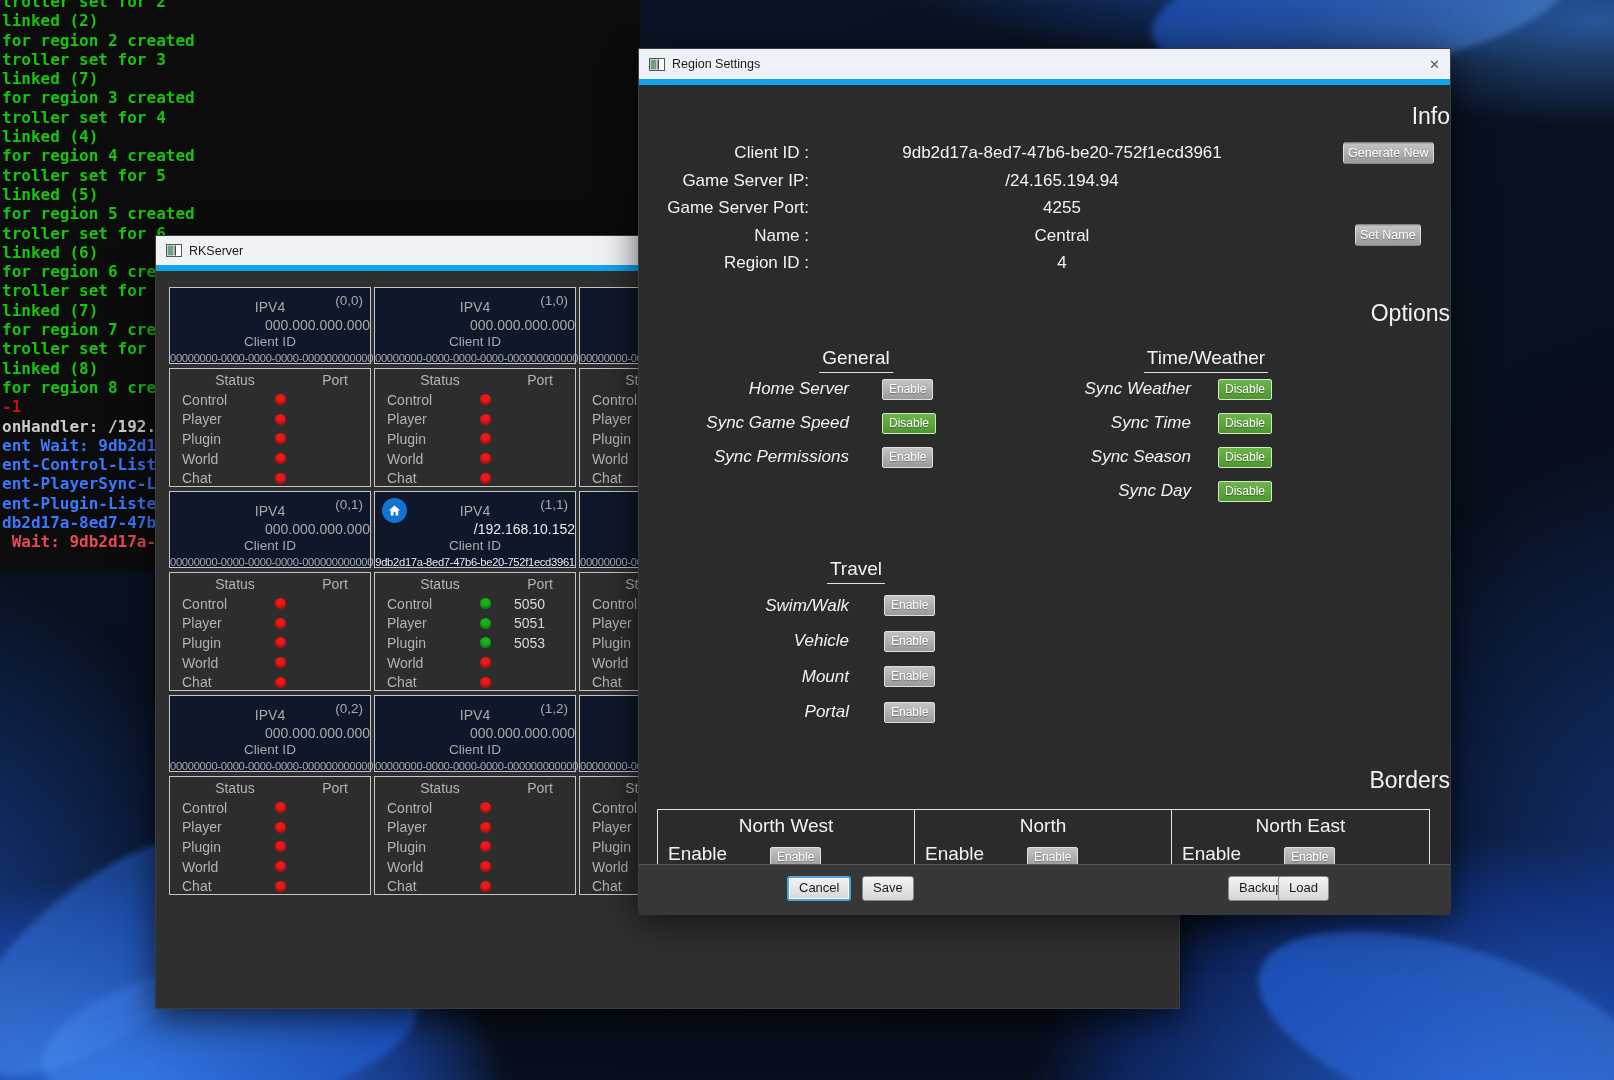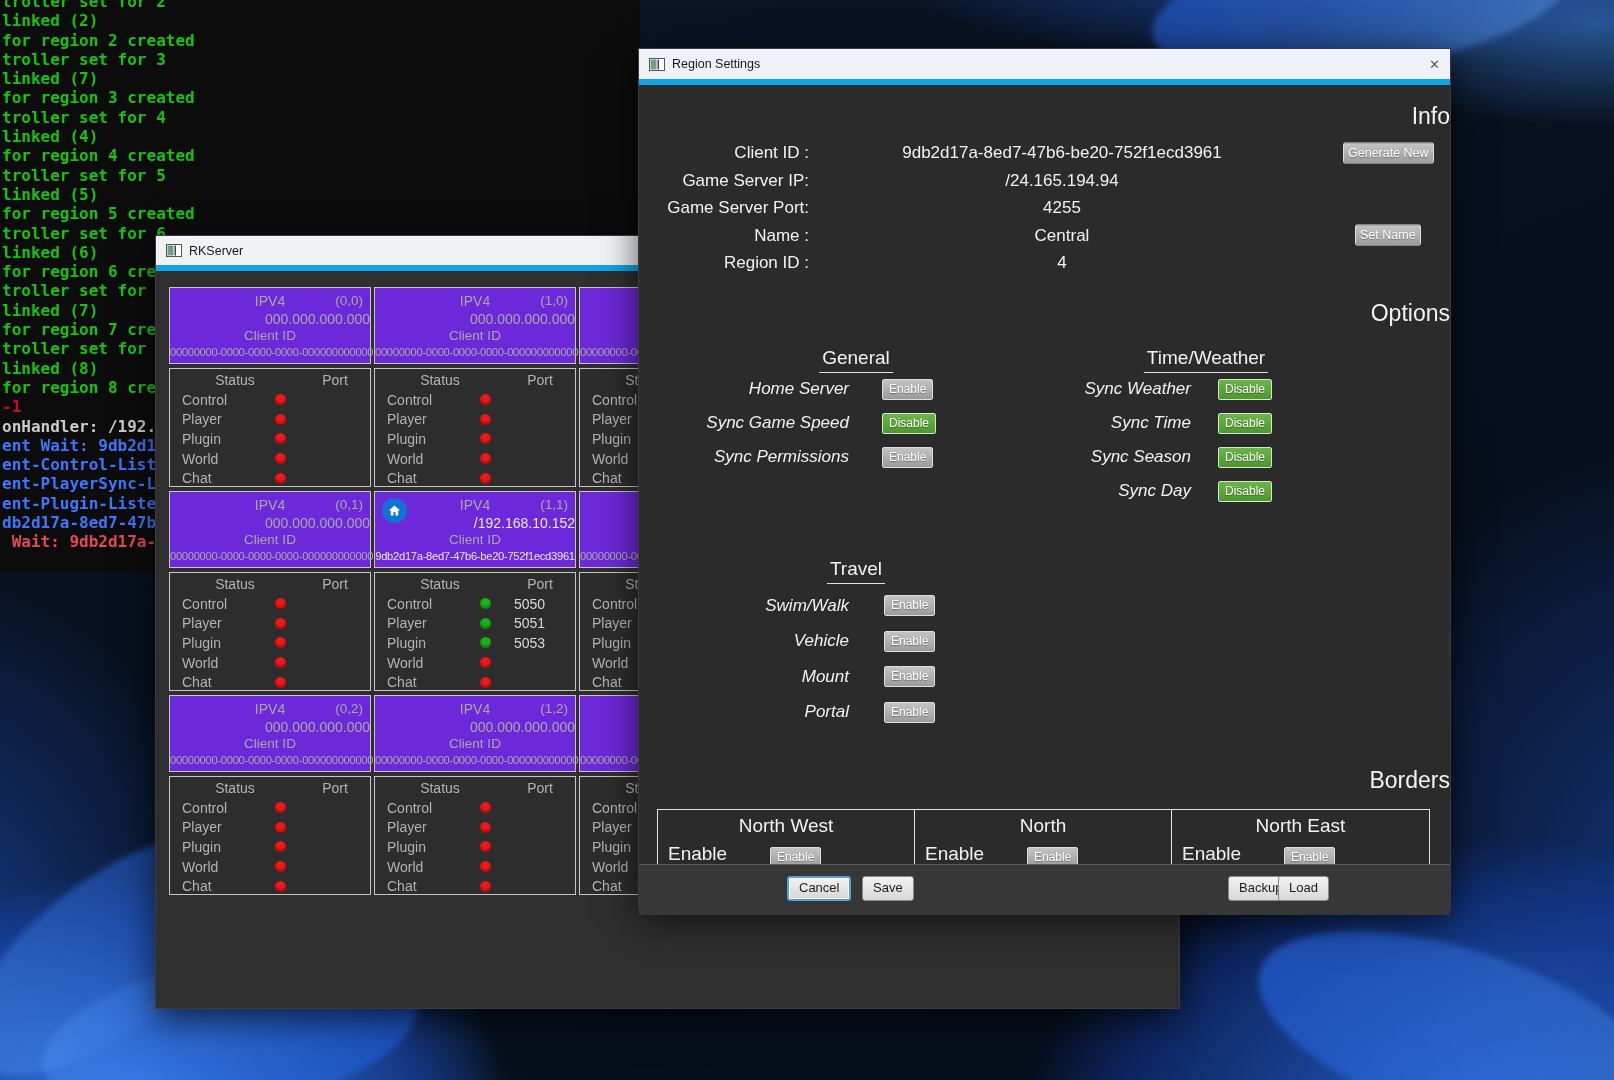--- a/index.html
+++ b/index.html
@@ -40,22 +40,22 @@
     background:#f0f2f6;border-bottom:6px solid #0ea5e9;}
   .titlebar .ttext{font-size:12.5px;color:#191919;}
   .appicon{width:16px;height:13px;flex:0 0 auto;}
   .tclose{margin-left:auto;width:30px;text-align:right;font-size:13px;color:#555;cursor:default;}
   
   .rkserver{left:155px;top:235px;width:1023px;height:772px;background:#2f2f2f;z-index:2;}
   .rk-content{position:relative;width:100%;height:742px;overflow:hidden;}
   .rk-grid{position:absolute;left:13px;top:16px;display:grid;
     grid-template-columns:repeat(3,202px);column-gap:3px;row-gap:4px;}
   .rk-cell{width:202px;display:flex;flex-direction:column;gap:4px;}
-  .rk-head{height:77px;box-sizing:border-box;border:1px solid #c6c6c6;background:#6d28d9;
-    position:relative;text-align:center;color:#a9a9a9;padding-top:5px;}
+  .rk-head{height:77px;box-sizing:border-box;border:1px solid #c6c6c6;background:#0f172a;
+    position:relative;text-align:center;color:#a9a9a9;padding-top:11px;}
   .rk-head .l1{font-size:14px;}
   .rk-head .coord{position:absolute;right:7px;top:5px;font-size:13.5px;}
   .rk-head .ip{font-size:14px;margin-top:2px;text-align:right;}
   .rk-head .cid{font-size:13.5px;margin-top:1px;}
   .rk-head .uuid{font-size:11.2px;margin-top:3px;letter-spacing:-.3px;white-space:nowrap;}
   .rk-head[data-active="true"] .ip,.rk-head[data-active="true"] .uuid{color:#e9e9e9;}
   .home-badge{display:none;position:absolute;left:7px;top:6px;width:25px;height:25px;border-radius:50%;
     background:#1273d2;align-items:center;justify-content:center;}
   .home-badge[data-show="true"]{display:flex;}
   .rk-status{height:119px;box-sizing:border-box;border:1px solid #c6c6c6;background:#2d2d2d;

